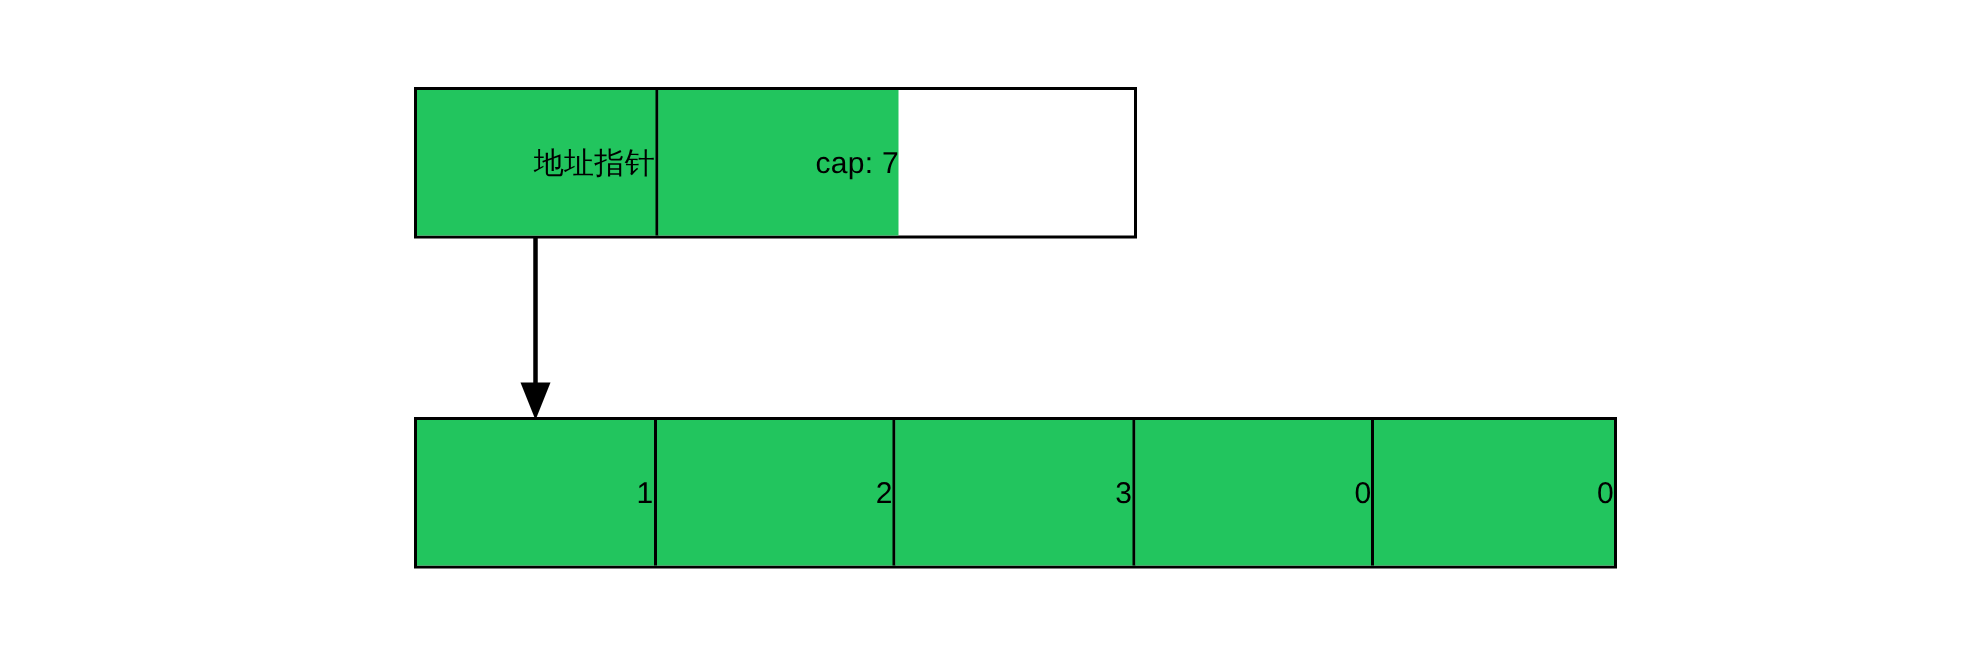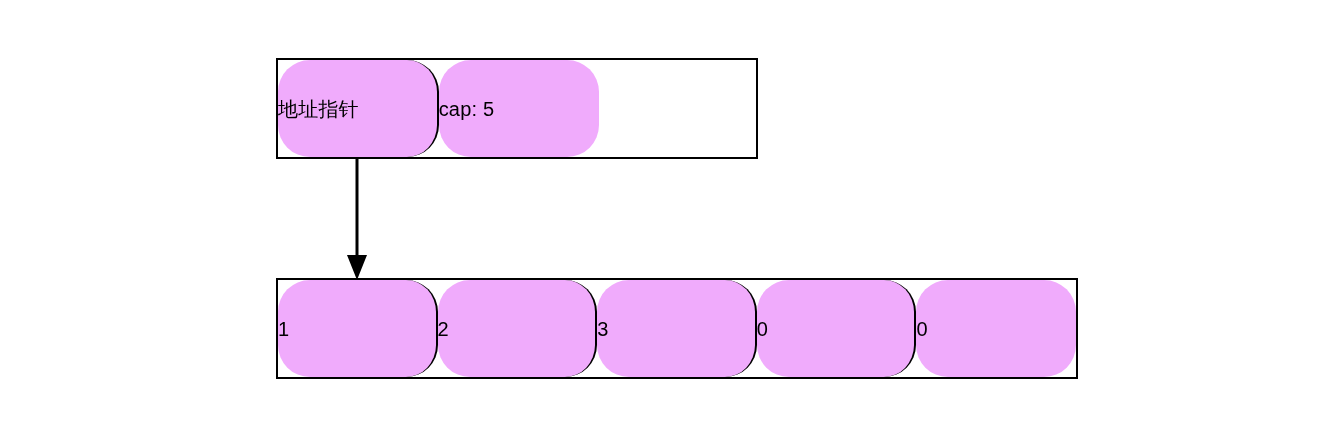--- a/index.html
+++ b/index.html
@@ -26,29 +26,28 @@
     position: absolute;
     display: flex;
     box-sizing: border-box;
     border: 2px solid #000000;
     background: #ffffff;
   }
   .cell {
     box-sizing: border-box;
     display: flex;
     align-items: center;
-    justify-content: flex-start;
-    background: #f0abfc;
+    justify-content: flex-end;
+    background: #22c55e;
     border-right: 2px solid #000000;
     font-size: 20px;
     line-height: 1;
     letter-spacing: 0.2px;
     color: #000000;
     white-space: nowrap;
-    border-radius: 32px;
   }
   .cell:last-child {
     border-right: none;
   }
 
   
   #slice-header {
     left: 276px;
     top: 58px;
     width: 482px;
@@ -84,21 +83,21 @@
 </head>
 <body>
 
 <div id="canvas">
 
   <div class="row" id="slice-header">
     <div class="cell">
       <span>地址指针</span>
     </div>
     <div class="cell">
-      <span>cap: 5</span>
+      <span>cap: 7</span>
     </div>
   </div>
 
   <svg id="pointer-arrow" viewBox="0 0 60 136">
     <line x1="27" y1="8" x2="27" y2="117" stroke="#000000" stroke-width="3"></line>
     <polygon points="27,130 17,105 37,105" fill="#000000"></polygon>
   </svg>
 
   <div class="row" id="backing-array">
     <div class="cell">

